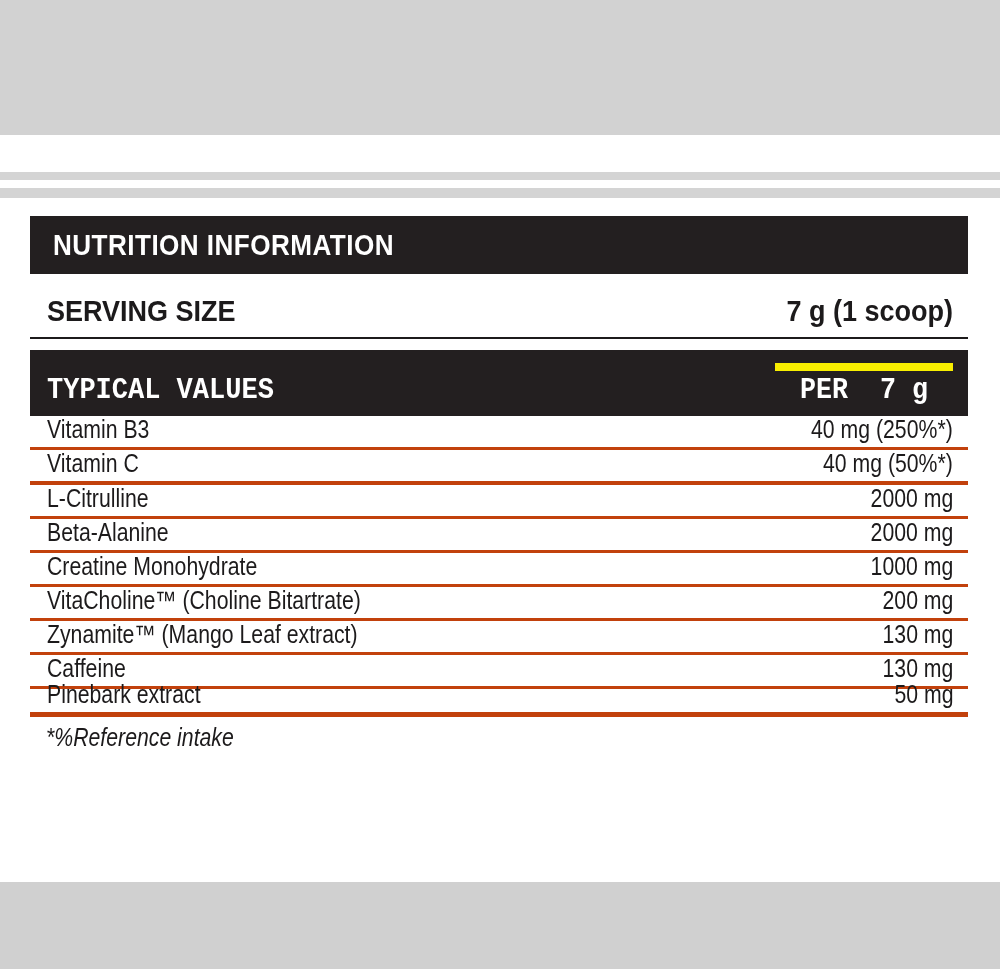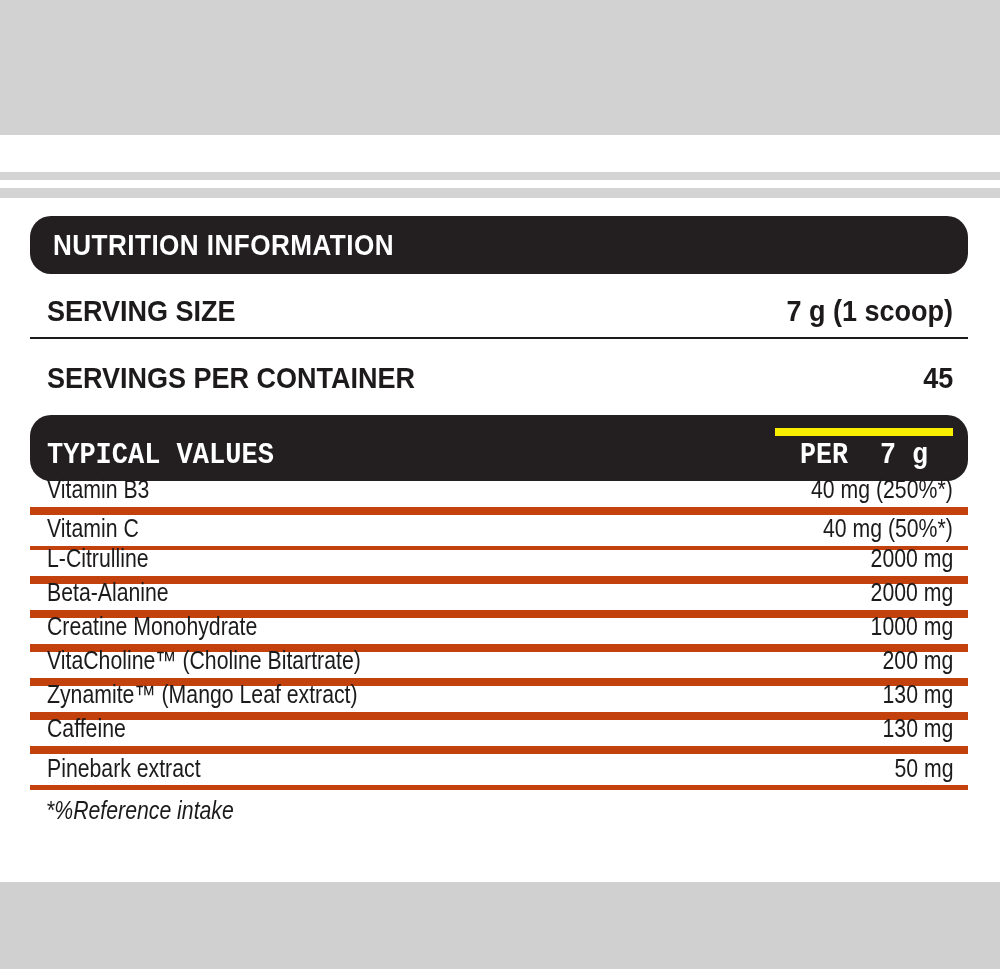--- a/index.html
+++ b/index.html
@@ -15,21 +15,21 @@
   
   .band { position: absolute; left: 0; width: 1000px; }
   .band-top    { top: 0;   height: 135px; background: #d2d2d2; }
   .stripe-1    { top: 172px; height: 8px;  background: #d4d4d4; }
   .stripe-2    { top: 188px; height: 10px; background: #d4d4d4; }
   .band-bottom { top: 882px; height: 87px; background: #d0d0d0; }
 
   
   .label-wrap { position: absolute; left: 30px; top: 216px; width: 938px; background: #ffffff; }
 
-  .blackbar { background: #231f20; color: #ffffff; border-radius: 21px; }
+  .blackbar { background: #231f20; color: #ffffff; }
 
   .bar-title {
     height: 58px;
     display: flex; align-items: center;
     padding-left: 23px;
   }
   .bar-title .txt {
     font-size: 29px; font-weight: bold; letter-spacing: 0.5px;
     transform: scaleX(0.9); transform-origin: left center;
     white-space: nowrap;
@@ -64,25 +64,25 @@
     position: absolute; right: 15px; bottom: 9px; width: 178px;
     text-align: center; font-size: 29px; font-weight: bold;
     white-space: pre;
     transform: scaleX(0.92); transform-origin: center bottom;
   }
 
   .nutri-row {
     height: 34px;
     display: flex; justify-content: space-between; align-items: flex-end;
     padding: 0 15px 3px 17px;
-    border-bottom: 8px solid #c2410c;
+    border-bottom: 3px solid #c2410c;
     color: #1c1a1b;
   }
   .nutri-row.thick-sep { height: 35px; border-bottom-width: 4px; }
-  .nutri-row.last { height: 36px; border-bottom-width: 5px; align-items: center; }
+  .nutri-row.last { height: 28px; border-bottom-width: 5px; }
   .nutri-row .name, .nutri-row .amt {
     font-size: 25px; font-weight: 400; white-space: nowrap; letter-spacing: 0px;
   }
   .nutri-row .name { transform: scaleX(0.85); transform-origin: left bottom; }
   .nutri-row .amt  { transform: scaleX(0.85); transform-origin: right bottom; }
 
   .footnote-row { padding: 6px 0 0 16px; height: 40px; color: #1c1a1b; font-style: italic; }
   .footnote-row .txt {
     font-size: 25px; white-space: nowrap;
     transform: scaleX(0.85); transform-origin: left top; display: inline-block;
@@ -102,24 +102,20 @@
 
     <div class="blackbar bar-title">
       <span class="txt">NUTRITION INFORMATION</span>
     </div>
 
     <div class="serv-row bordered">
       <span class="lbl">SERVING SIZE</span>
       <span class="val">7 g (1 scoop)</span>
     </div>
 
-    <div class="serv-row">
-      <span class="lbl">SERVINGS PER CONTAINER</span>
-      <span class="val">45</span>
-    </div>
 
     <div class="gap-white"></div>
 
     <div class="blackbar bar-typical">
       <span class="tv">TYPICAL VALUES</span>
       <span class="yellow-rule"></span>
       <span class="per">PER  7 g</span>
     </div>
 
     <div>

